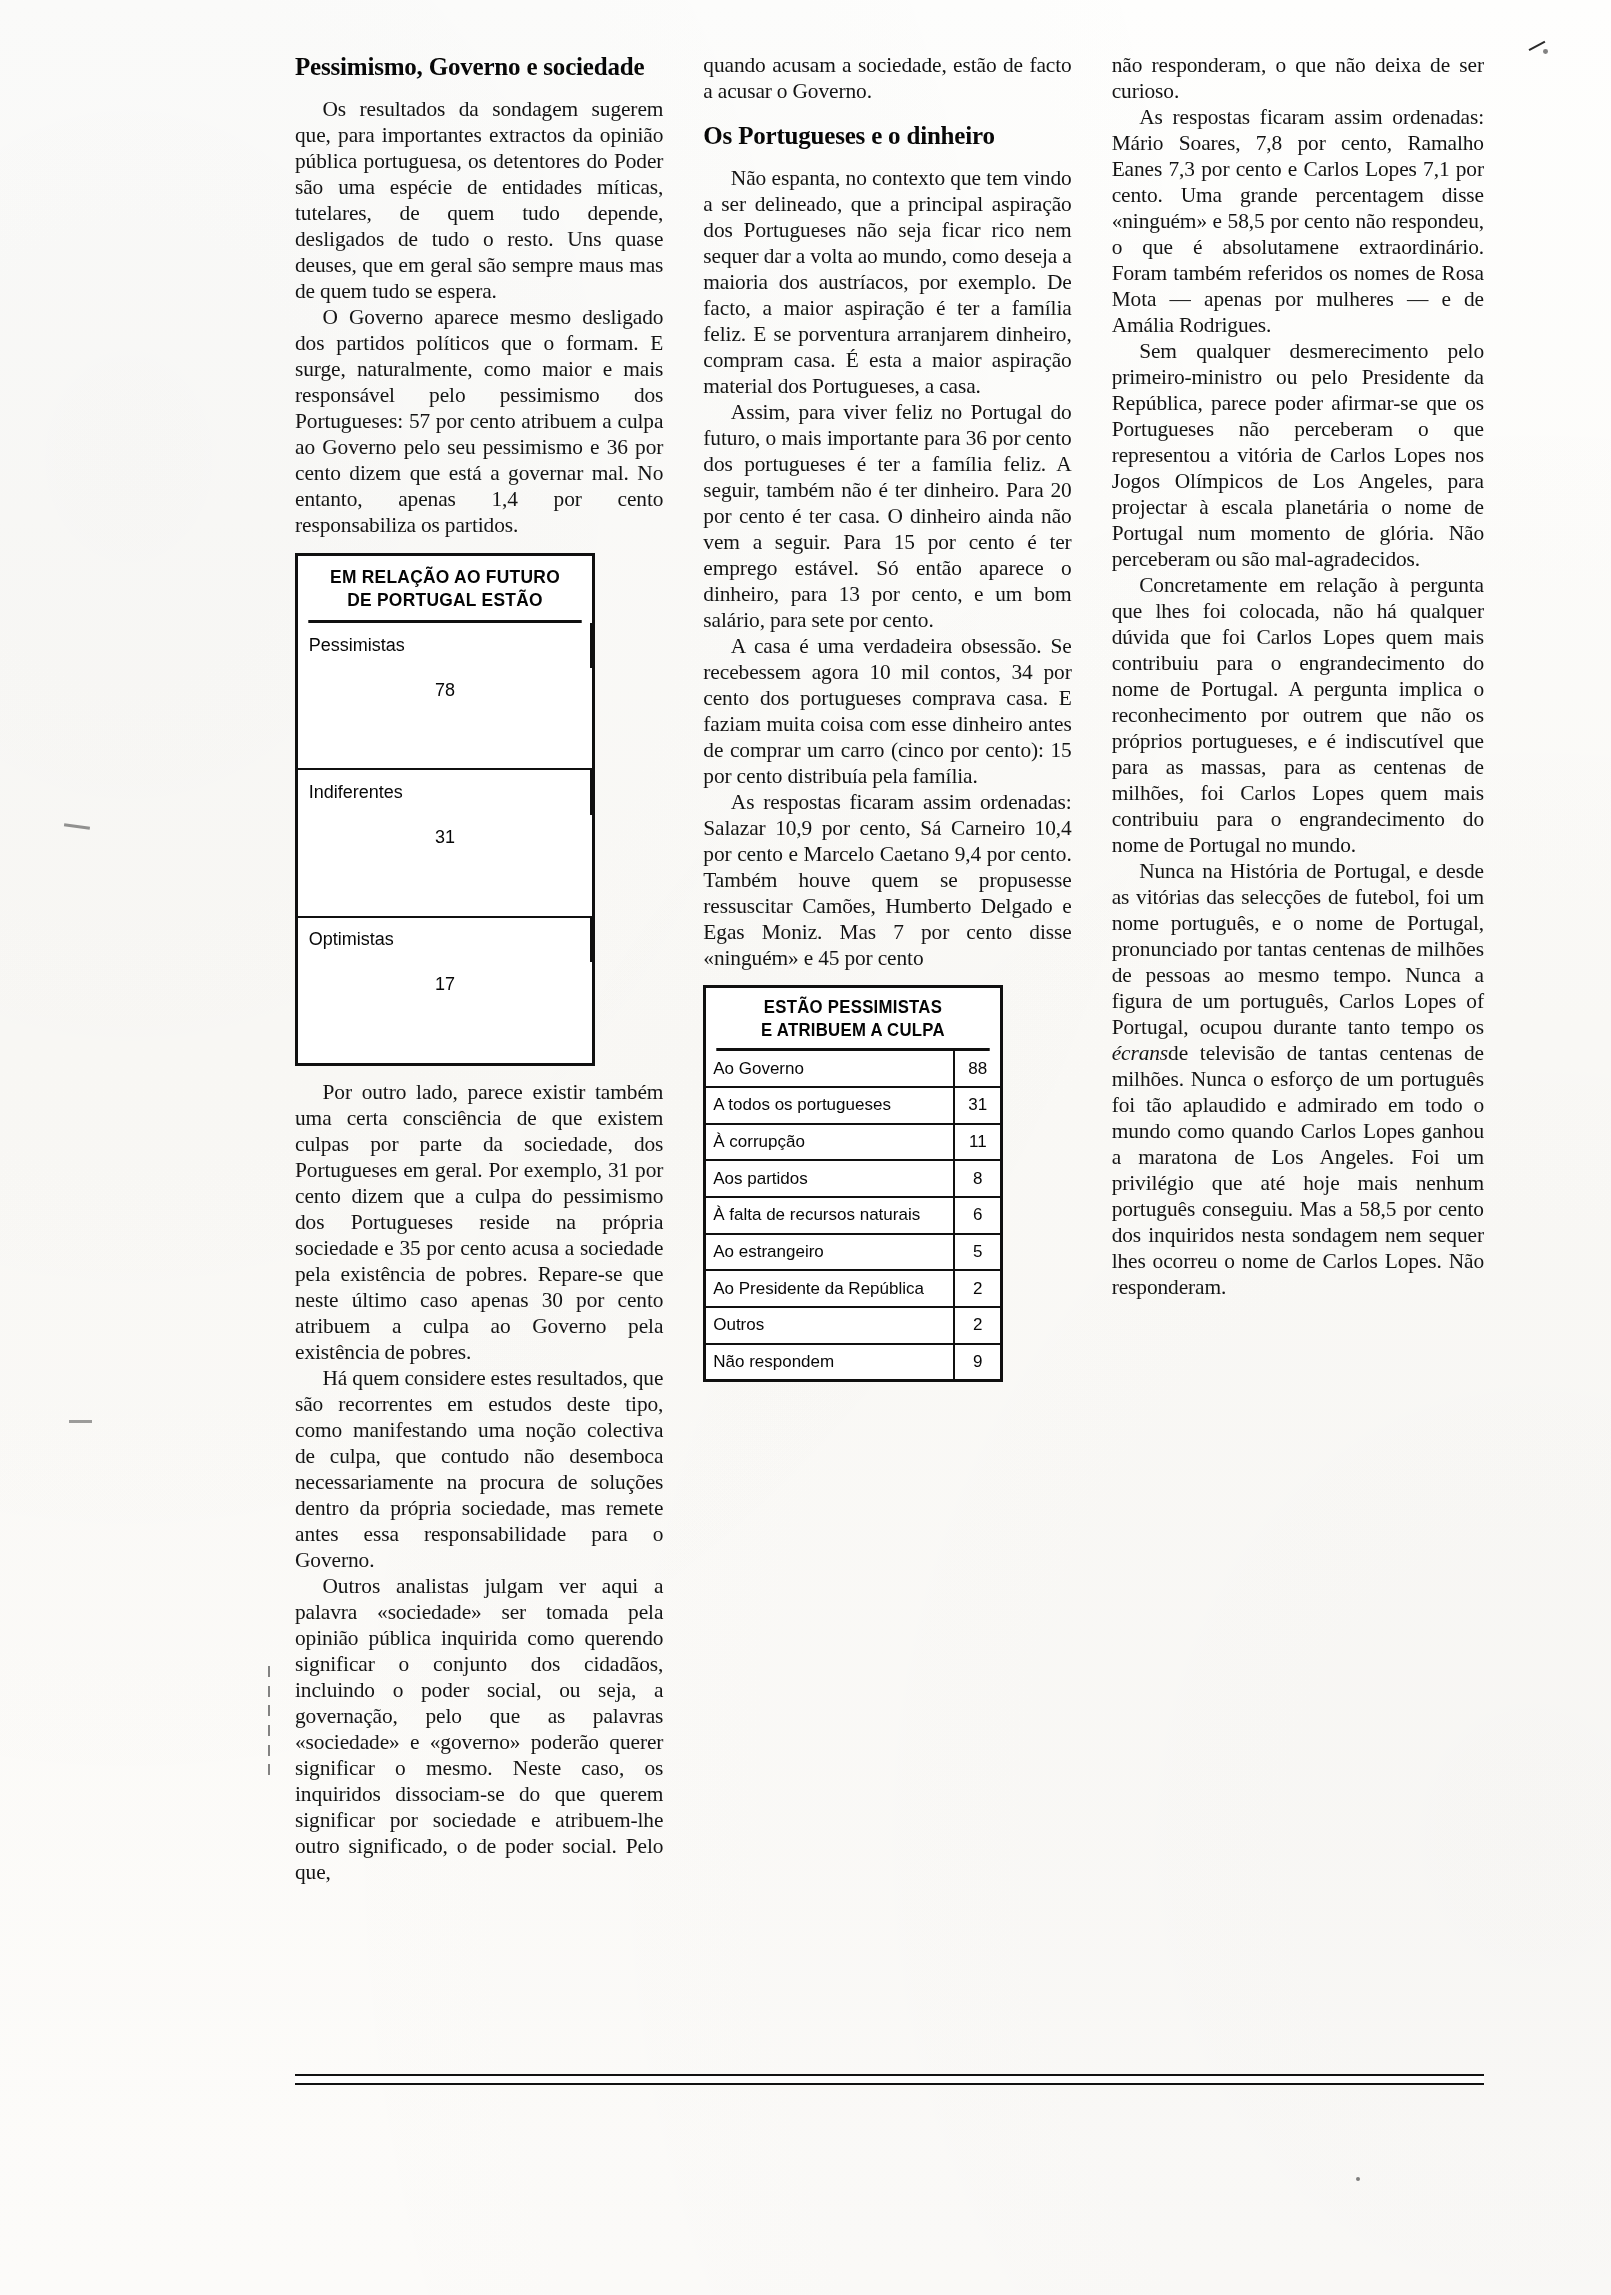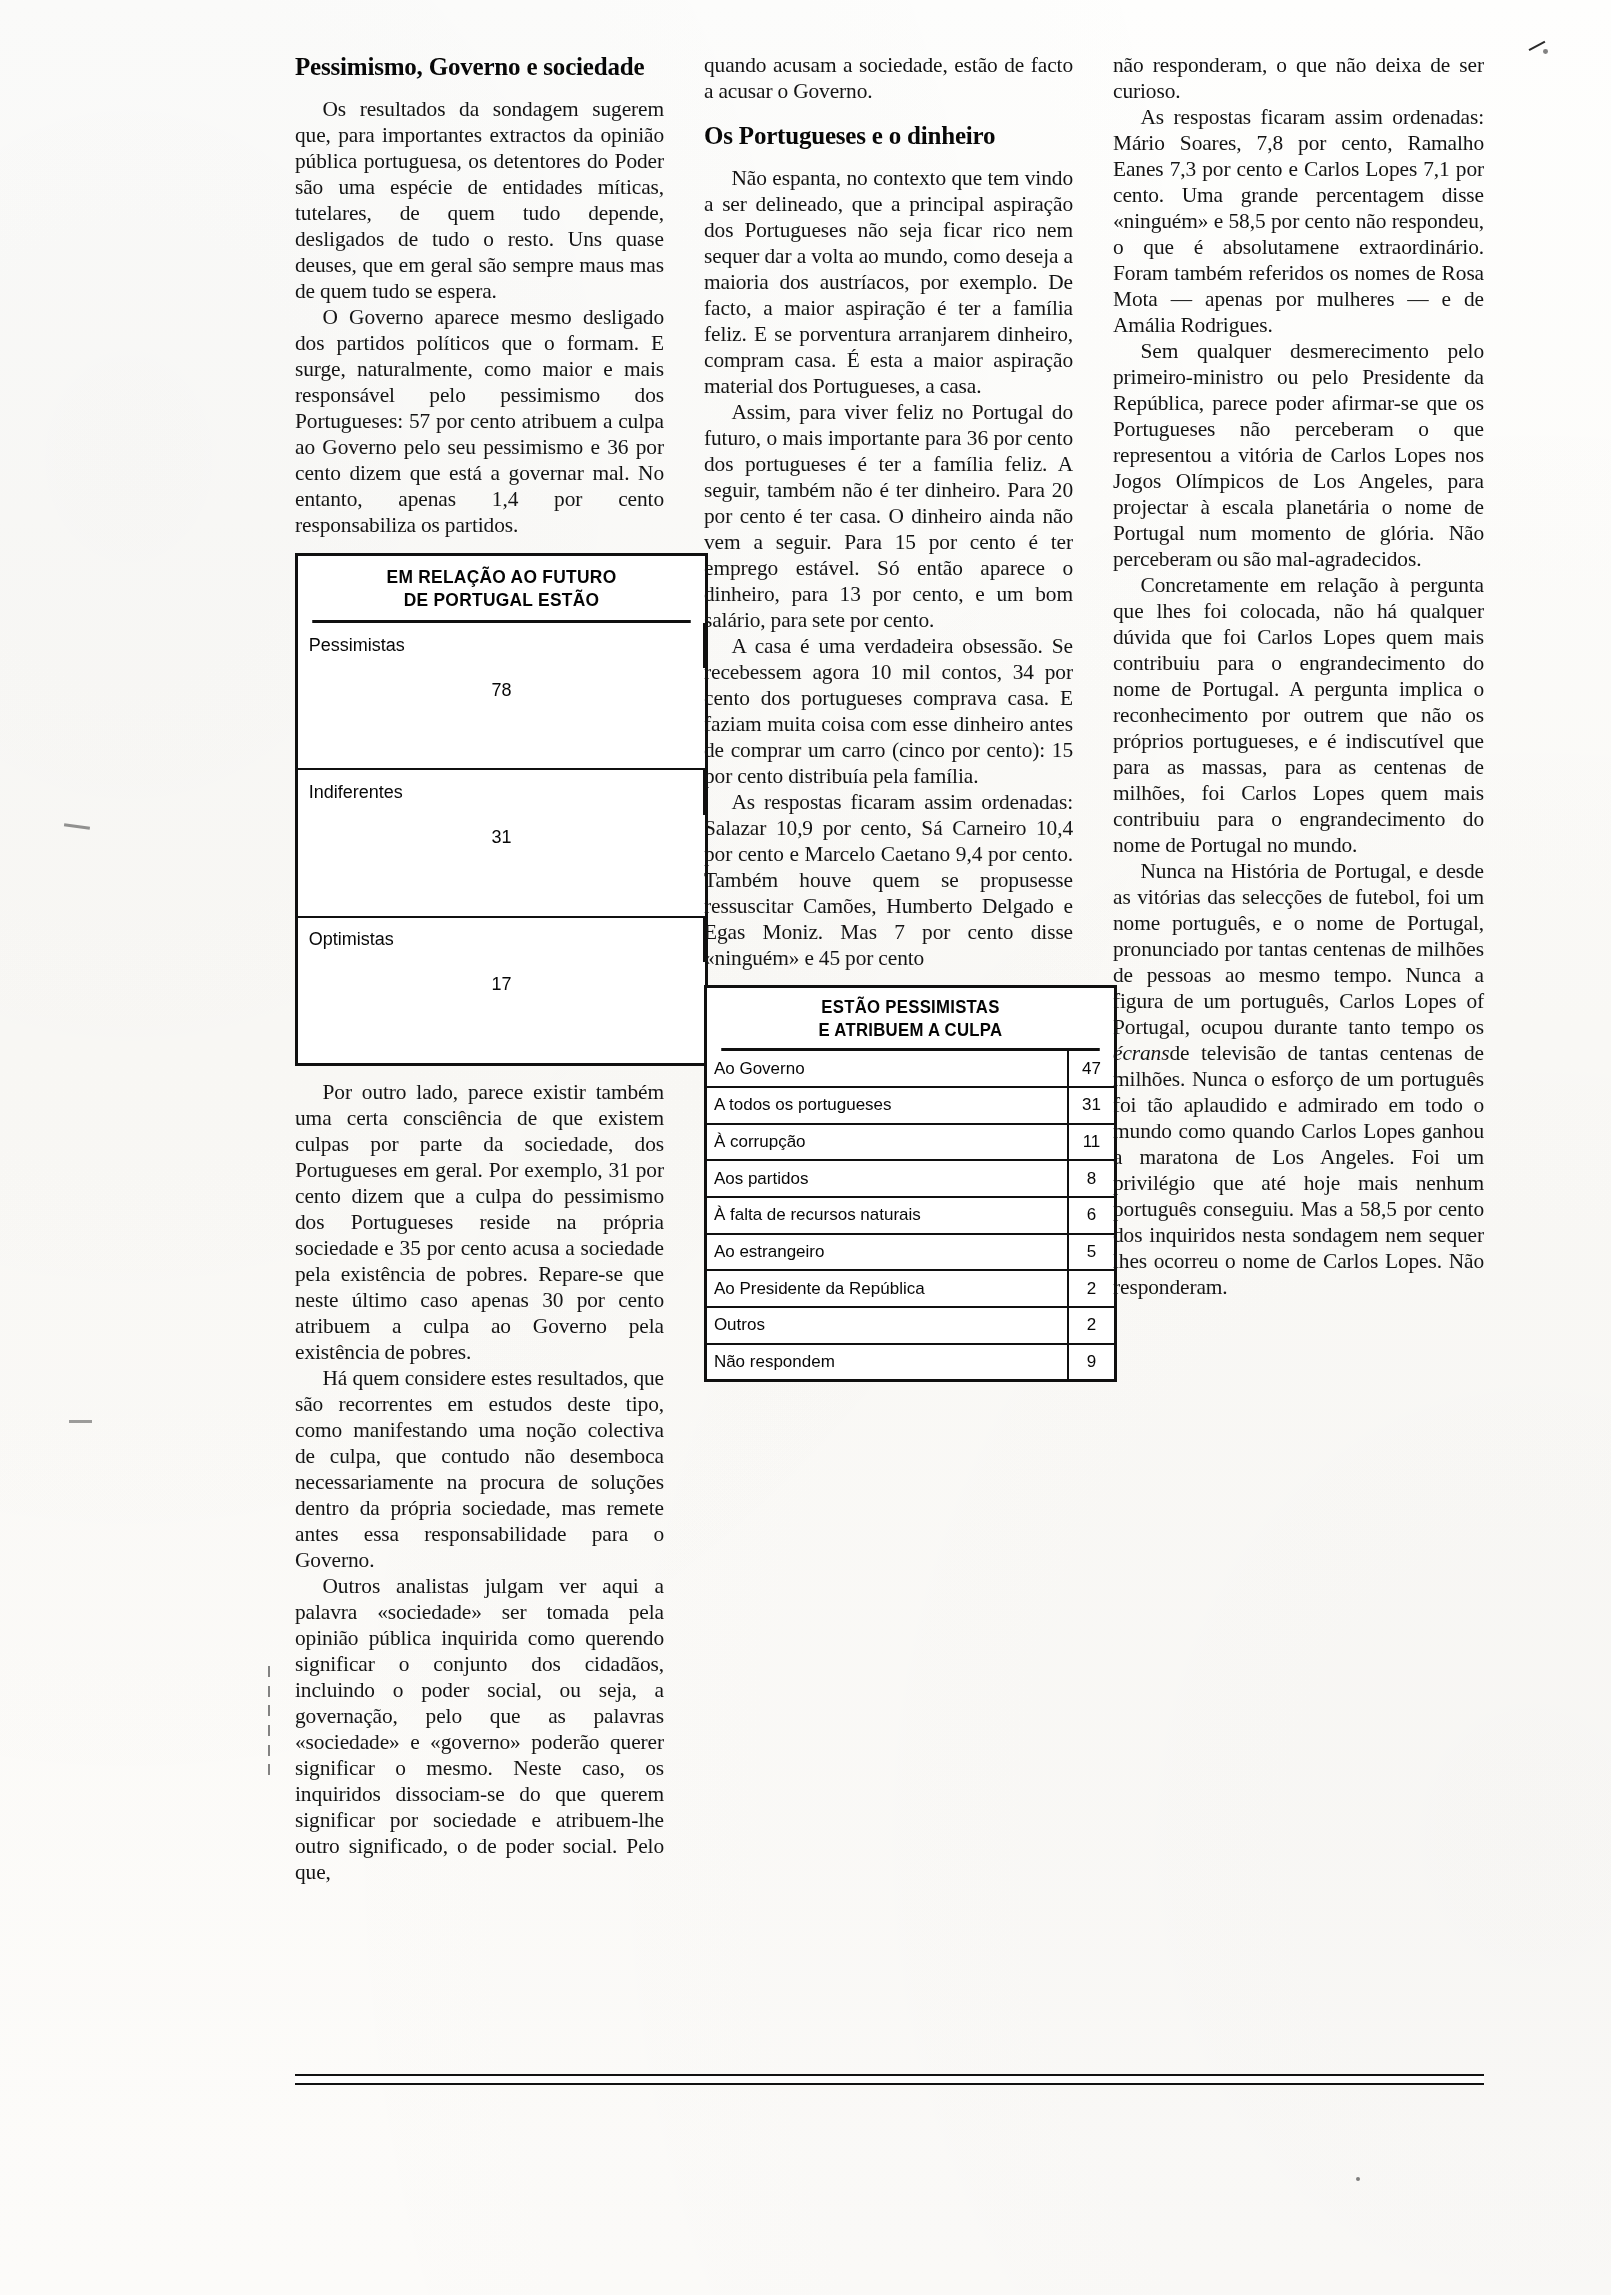--- a/index.html
+++ b/index.html
@@ -63,21 +63,21 @@
   }
   p.body + p.body { margin-top: 0; }
   p.noindent { text-indent: 0; }
   .it { font-style: italic; }
 
   
   .data-table {
     margin: 14.7px 0 12.8px 0;
     border: 3.4px solid #101010;
     background: #fff;
-    width: 413px;
+    width: 300px;
     box-sizing: border-box;
   }
   .dt-title {
     text-align: center;
     font-family: "Liberation Sans", "DejaVu Sans", sans-serif;
     font-weight: bold;
     font-size: 17.7px;
     line-height: 21.6px;
     letter-spacing: 0.3px;
     padding: 7.9px 4.9px 6.9px 4.9px;
@@ -201,21 +201,21 @@
       <p class="body">A casa é uma verdadeira obsessão. Se recebessem agora 10 mil contos, 34 por cento dos portugueses comprava casa. E faziam muita coisa com esse dinheiro antes de comprar um carro (cinco por cento): 15 por cento distribuía pela família.</p>
       <p class="body">As respostas ficaram assim ordenadas: Salazar 10,9 por cento, Sá Carneiro 10,4 por cento e Marcelo Caetano 9,4 por cento. Também houve quem se propusesse ressuscitar Camões, Humberto Delgado e Egas Moniz. Mas 7 por cento disse «ninguém» e 45 por cento</p>
 
       <div class="data-table table-culpa">
         <div class="dt-title">
           <span>ESTÃO PESSIMISTAS</span><br>
           <span>E ATRIBUEM A CULPA</span>
         </div>
         <div class="dt-row">
           <div class="dt-label">Ao Governo</div>
-          <div class="dt-value">47</div>
+          <div class="dt-value">88</div>
         </div>
         <div class="dt-row">
           <div class="dt-label">A todos os portugueses</div>
           <div class="dt-value">31</div>
         </div>
         <div class="dt-row">
           <div class="dt-label">À corrupção</div>
           <div class="dt-value">11</div>
         </div>
         <div class="dt-row">

